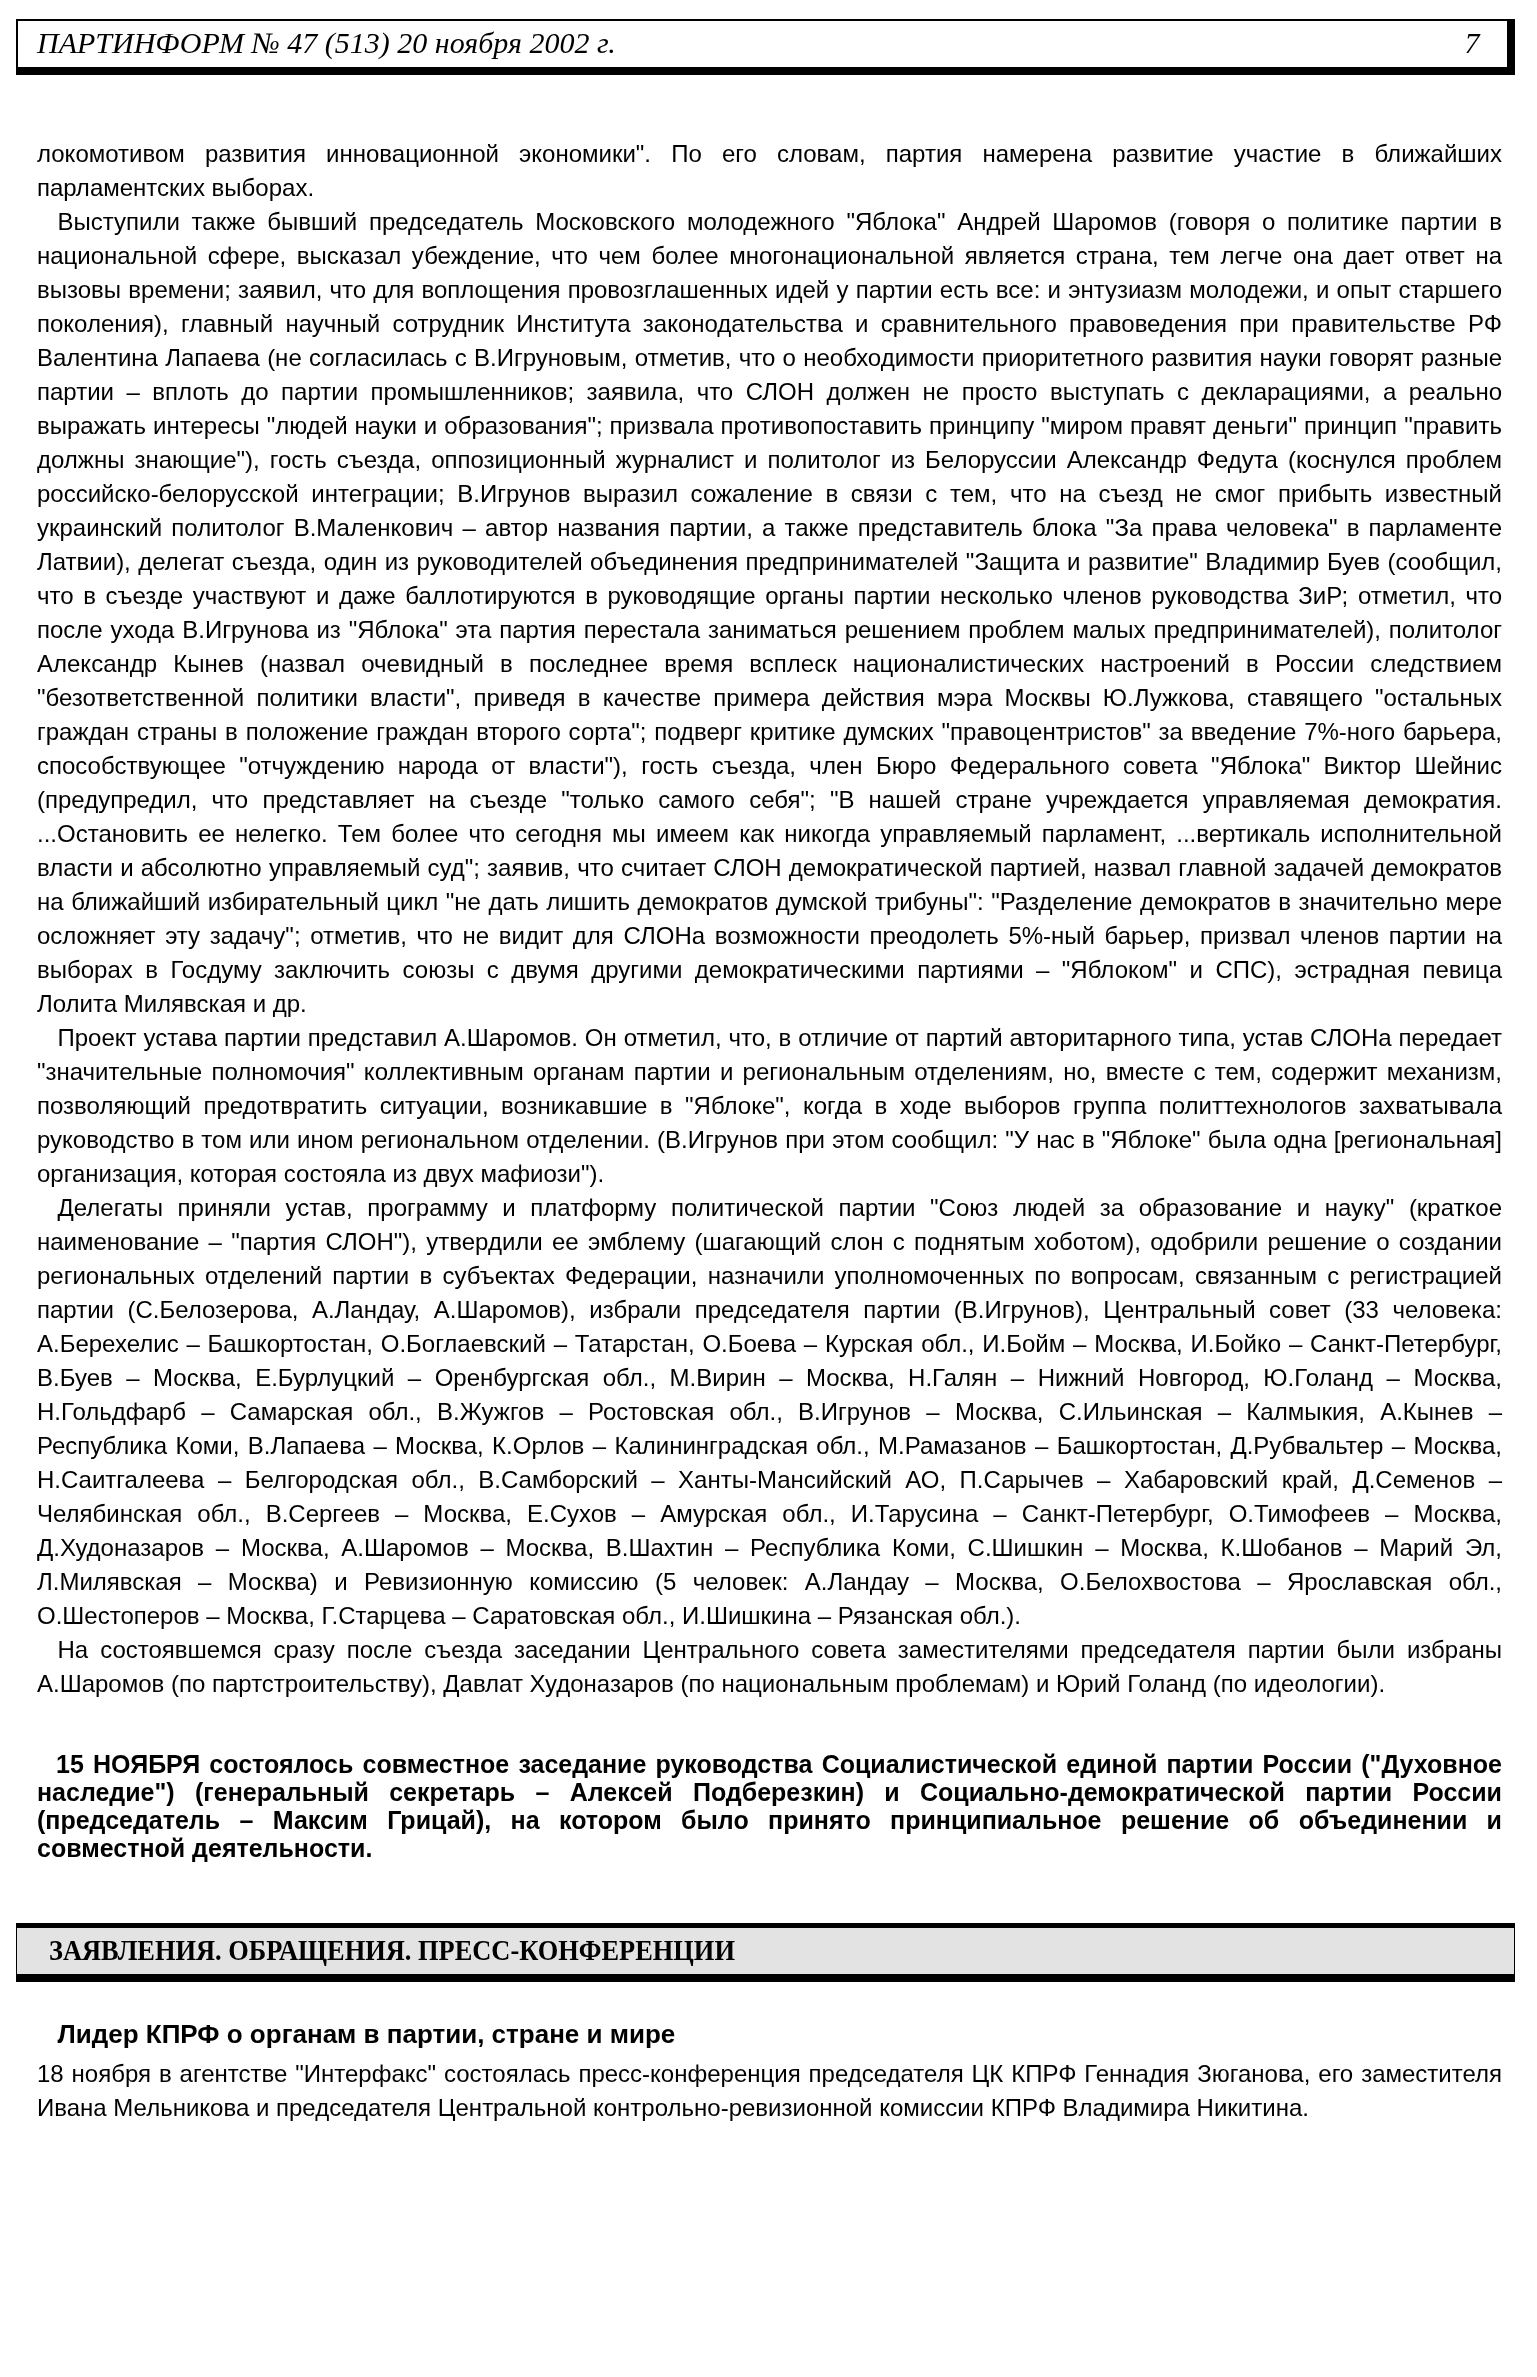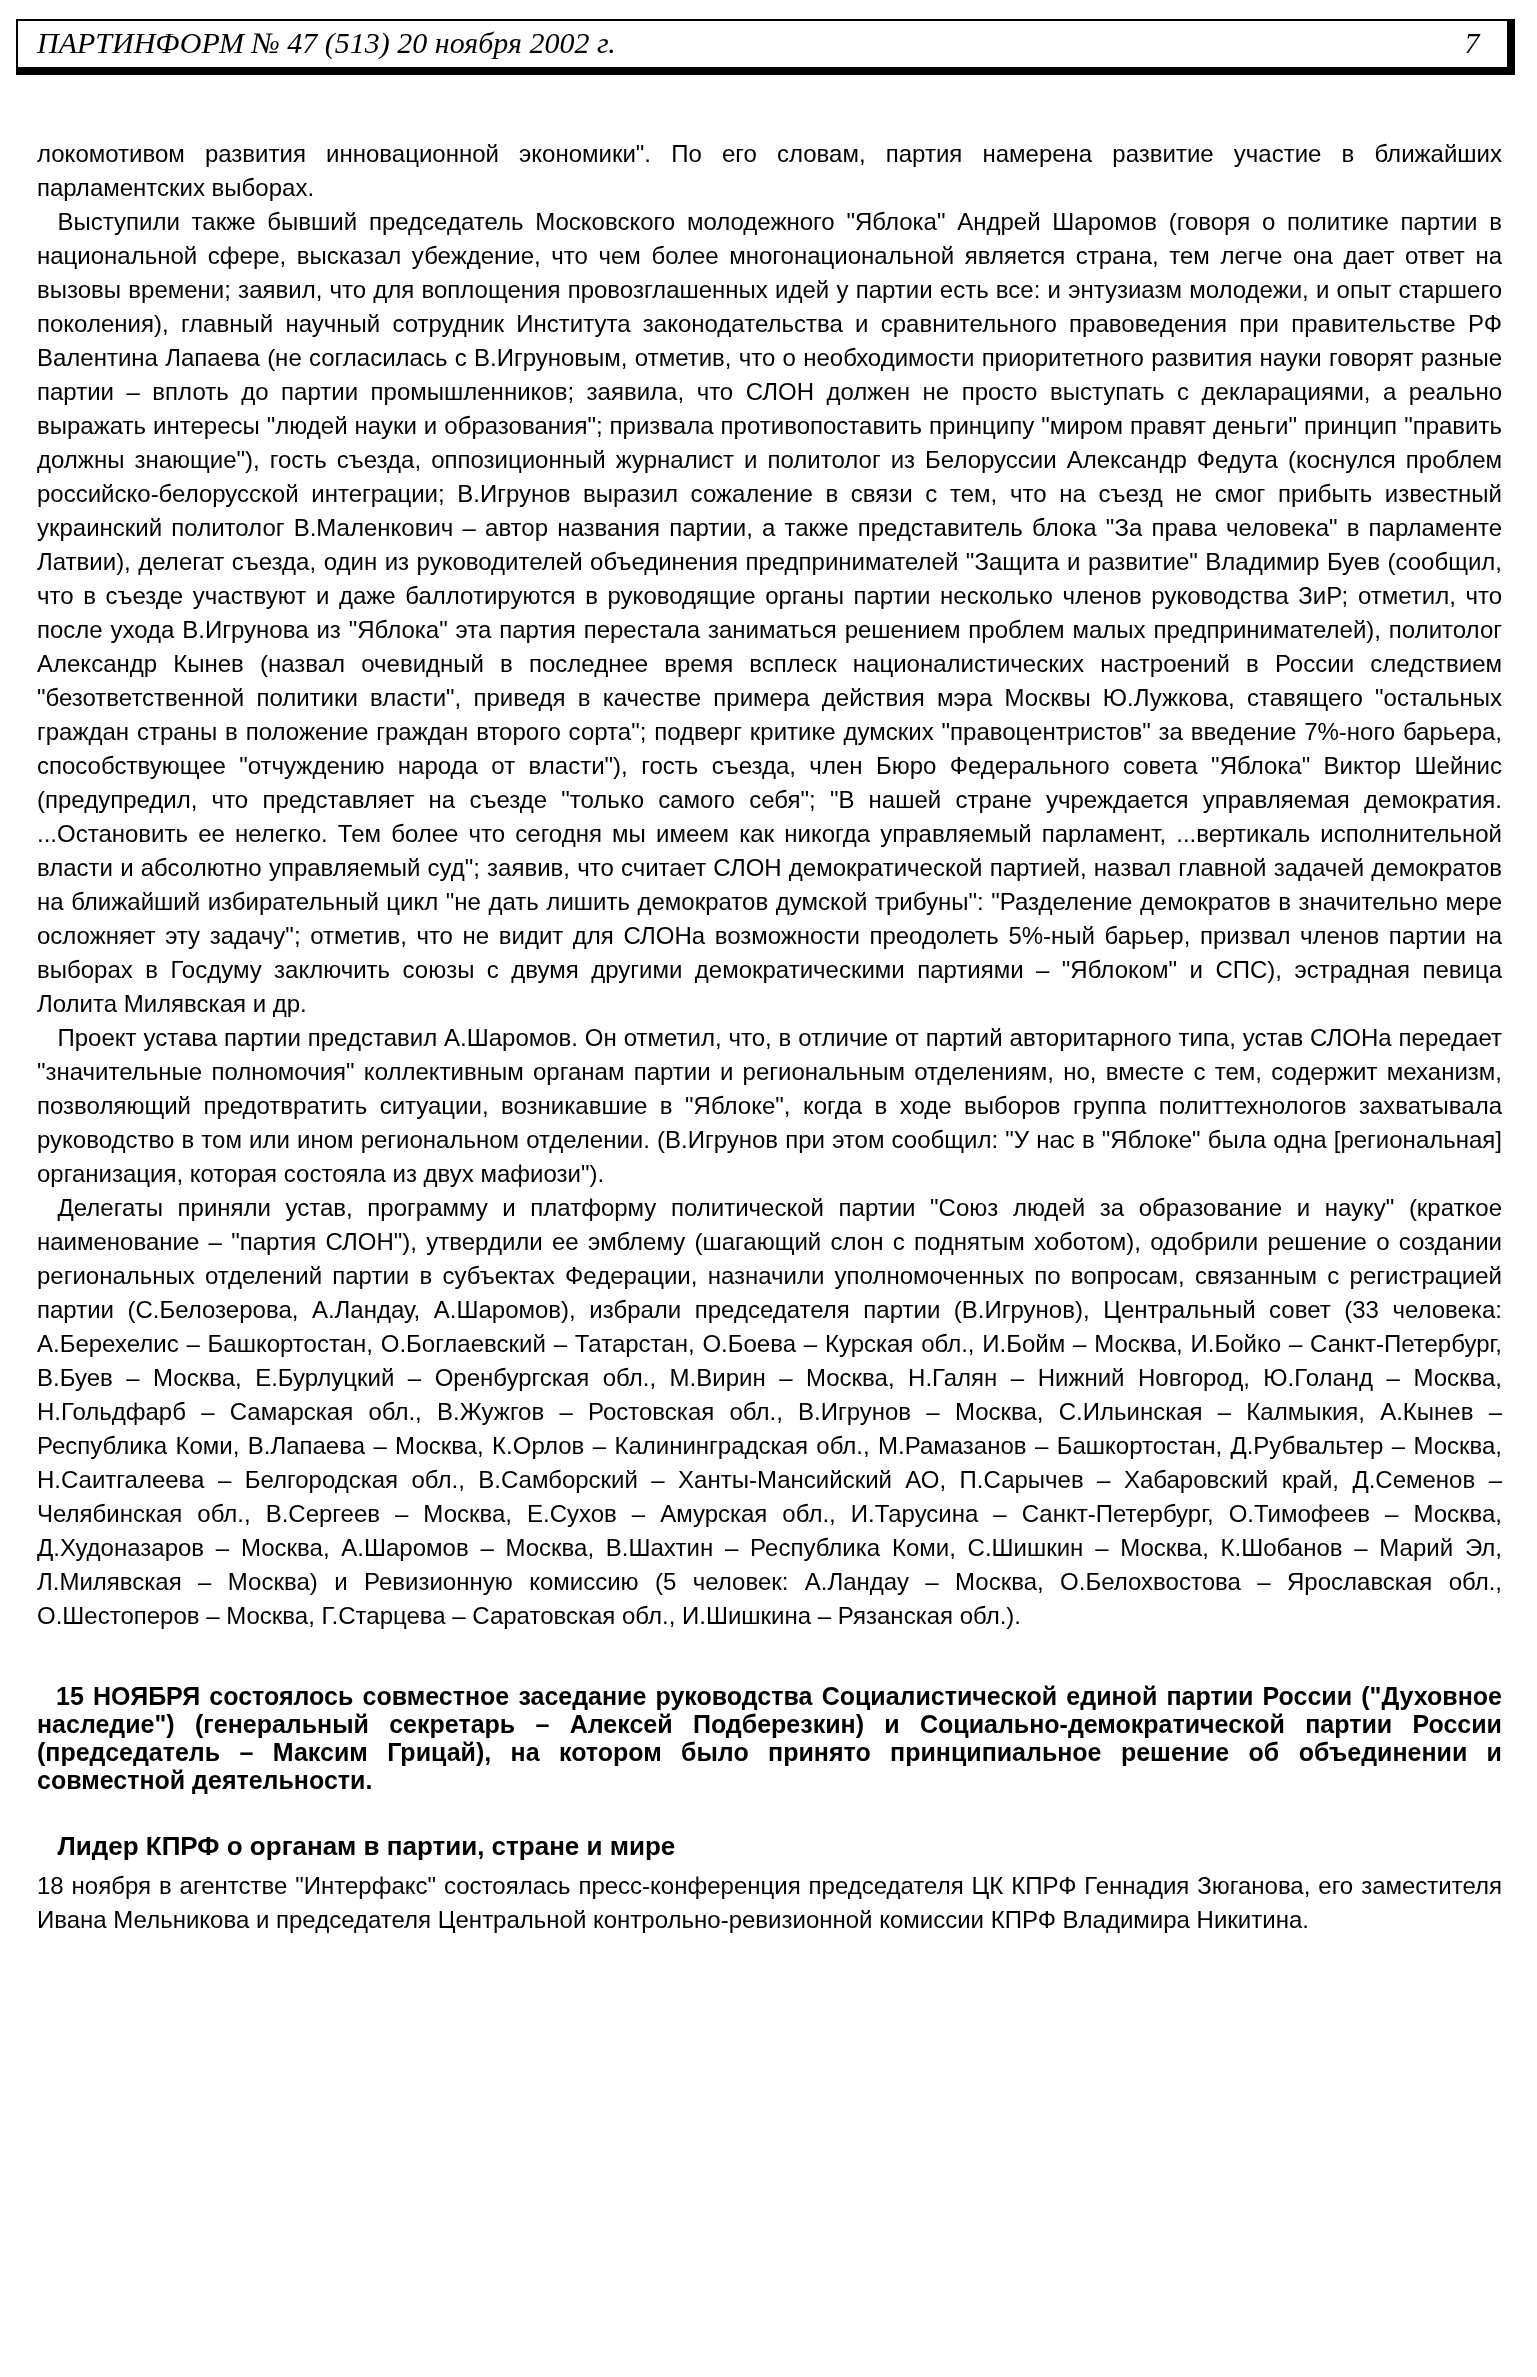--- a/index.html
+++ b/index.html
@@ -97,23 +97,27 @@
   <header class="masthead">
     <span class="title">ПАРТИНФОРМ № 47 (513) 20 ноября 2002 г.</span>
     <span class="pageno">7</span>
   </header>
 
   <main class="content">
     <p class="para first">локомотивом развития инновационной экономики". По его словам, партия намерена развитие участие в ближайших парламентских выборах.</p>
     <p class="para">Выступили также бывший председатель Московского молодежного "Яблока" Андрей Шаромов (говоря о политике партии в национальной сфере, высказал убеждение, что чем более многонациональной является страна, тем легче она дает ответ на вызовы времени; заявил, что для воплощения провозглашенных идей у партии есть все: и энтузиазм молодежи, и опыт старшего поколения), главный научный сотрудник Института законодательства и сравнительного правоведения при правительстве РФ Валентина Лапаева (не согласилась с В.Игруновым, отметив, что о необходимости приоритетного развития науки говорят разные партии – вплоть до партии промышленников; заявила, что СЛОН должен не просто выступать с декларациями, а реально выражать интересы "людей науки и образования"; призвала противопоставить принципу "миром правят деньги" принцип "править должны знающие"), гость съезда, оппозиционный журналист и политолог из Белоруссии Александр Федута (коснулся проблем российско-белорусской интеграции; В.Игрунов выразил сожаление в связи с тем, что на съезд не смог прибыть известный украинский политолог В.Маленкович – автор названия партии, а также представитель блока "За права человека" в парламенте Латвии), делегат съезда, один из руководителей объединения предпринимателей "Защита и развитие" Владимир Буев (сообщил, что в съезде участвуют и даже баллотируются в руководящие органы партии несколько членов руководства ЗиР; отметил, что после ухода В.Игрунова из "Яблока" эта партия перестала заниматься решением проблем малых предпринимателей), политолог Александр Кынев (назвал очевидный в последнее время всплеск националистических настроений в России следствием "безответственной политики власти", приведя в качестве примера действия мэра Москвы Ю.Лужкова, ставящего "остальных граждан страны в положение граждан второго сорта"; подверг критике думских "правоцентристов" за введение 7%-ного барьера, способствующее "отчуждению народа от власти"), гость съезда, член Бюро Федерального совета "Яблока" Виктор Шейнис (предупредил, что представляет на съезде "только самого себя"; "В нашей стране учреждается управляемая демократия. ...Остановить ее нелегко. Тем более что сегодня мы имеем как никогда управляемый парламент, ...вертикаль исполнительной власти и абсолютно управляемый суд"; заявив, что считает СЛОН демократической партией, назвал главной задачей демократов на ближайший избирательный цикл "не дать лишить демократов думской трибуны": "Разделение демократов в значительно мере осложняет эту задачу"; отметив, что не видит для СЛОНа возможности преодолеть 5%-ный барьер, призвал членов партии на выборах в Госдуму заключить союзы с двумя другими демократическими партиями – "Яблоком" и СПС), эстрадная певица Лолита Милявская и др.</p>
     <p class="para">Проект устава партии представил А.Шаромов. Он отметил, что, в отличие от партий авторитарного типа, устав СЛОНа передает "значительные полномочия" коллективным органам партии и региональным отделениям, но, вместе с тем, содержит механизм, позволяющий предотвратить ситуации, возникавшие в "Яблоке", когда в ходе выборов группа политтехнологов захватывала руководство в том или ином региональном отделении. (В.Игрунов при этом сообщил: "У нас в "Яблоке" была одна [региональная] организация, которая состояла из двух мафиози").</p>
     <p class="para">Делегаты приняли устав, программу и платформу политической партии "Союз людей за образование и науку" (краткое наименование – "партия СЛОН"), утвердили ее эмблему (шагающий слон с поднятым хоботом), одобрили решение о создании региональных отделений партии в субъектах Федерации, назначили уполномоченных по вопросам, связанным с регистрацией партии (С.Белозерова, А.Ландау, А.Шаромов), избрали председателя партии (В.Игрунов), Центральный совет (33 человека: А.Берехелис – Башкортостан, О.Боглаевский – Татарстан, О.Боева – Курская обл., И.Бойм – Москва, И.Бойко – Санкт-Петербург, В.Буев – Москва, Е.Бурлуцкий – Оренбургская обл., М.Вирин – Москва, Н.Галян – Нижний Новгород, Ю.Голанд – Москва, Н.Гольдфарб – Самарская обл., В.Жужгов – Ростовская обл., В.Игрунов – Москва, С.Ильинская – Калмыкия, А.Кынев – Республика Коми, В.Лапаева – Москва, К.Орлов – Калининградская обл., М.Рамазанов – Башкортостан, Д.Рубвальтер – Москва, Н.Саитгалеева – Белгородская обл., В.Самборский – Ханты-Мансийский АО, П.Сарычев – Хабаровский край, Д.Семенов – Челябинская обл., В.Сергеев – Москва, Е.Сухов – Амурская обл., И.Тарусина – Санкт-Петербург, О.Тимофеев – Москва, Д.Худоназаров – Москва, А.Шаромов – Москва, В.Шахтин – Республика Коми, С.Шишкин – Москва, К.Шобанов – Марий Эл, Л.Милявская – Москва) и Ревизионную комиссию (5 человек: А.Ландау – Москва, О.Белохвостова – Ярославская обл., О.Шестоперов – Москва, Г.Старцева – Саратовская обл., И.Шишкина – Рязанская обл.).</p>
+    <p class="para">На состоявшемся сразу после съезда заседании Центрального совета заместителями председателя партии были избраны А.Шаромов (по партстроительству), Давлат Худоназаров (по национальным проблемам) и Юрий Голанд (по идеологии).</p>
     <p class="para bold-item">15 НОЯБРЯ состоялось совместное заседание руководства Социалистической единой партии России ("Духовное наследие") (генеральный секретарь – Алексей Подберезкин) и Социально-демократической партии России (председатель – Максим Грицай), на котором было принято принципиальное решение об объединении и совместной деятельности.</p>
   </main>
 
+  <div class="section-bar">
+    <span class="bar-text">ЗАЯВЛЕНИЯ. ОБРАЩЕНИЯ. ПРЕСС-КОНФЕРЕНЦИИ</span>
+  </div>
 
   <section class="content section-content">
     <h2 class="subheading">Лидер КПРФ о органам в партии, стране и мире</h2>
     <p class="para first">18 ноября в агентстве "Интерфакс" состоялась пресс-конференция председателя ЦК КПРФ Геннадия Зюганова, его заместителя Ивана Мельникова и председателя Центральной контрольно-ревизионной комиссии КПРФ Владимира Никитина.</p>
   </section>
 
 </div>
 
 
 </body></html>

